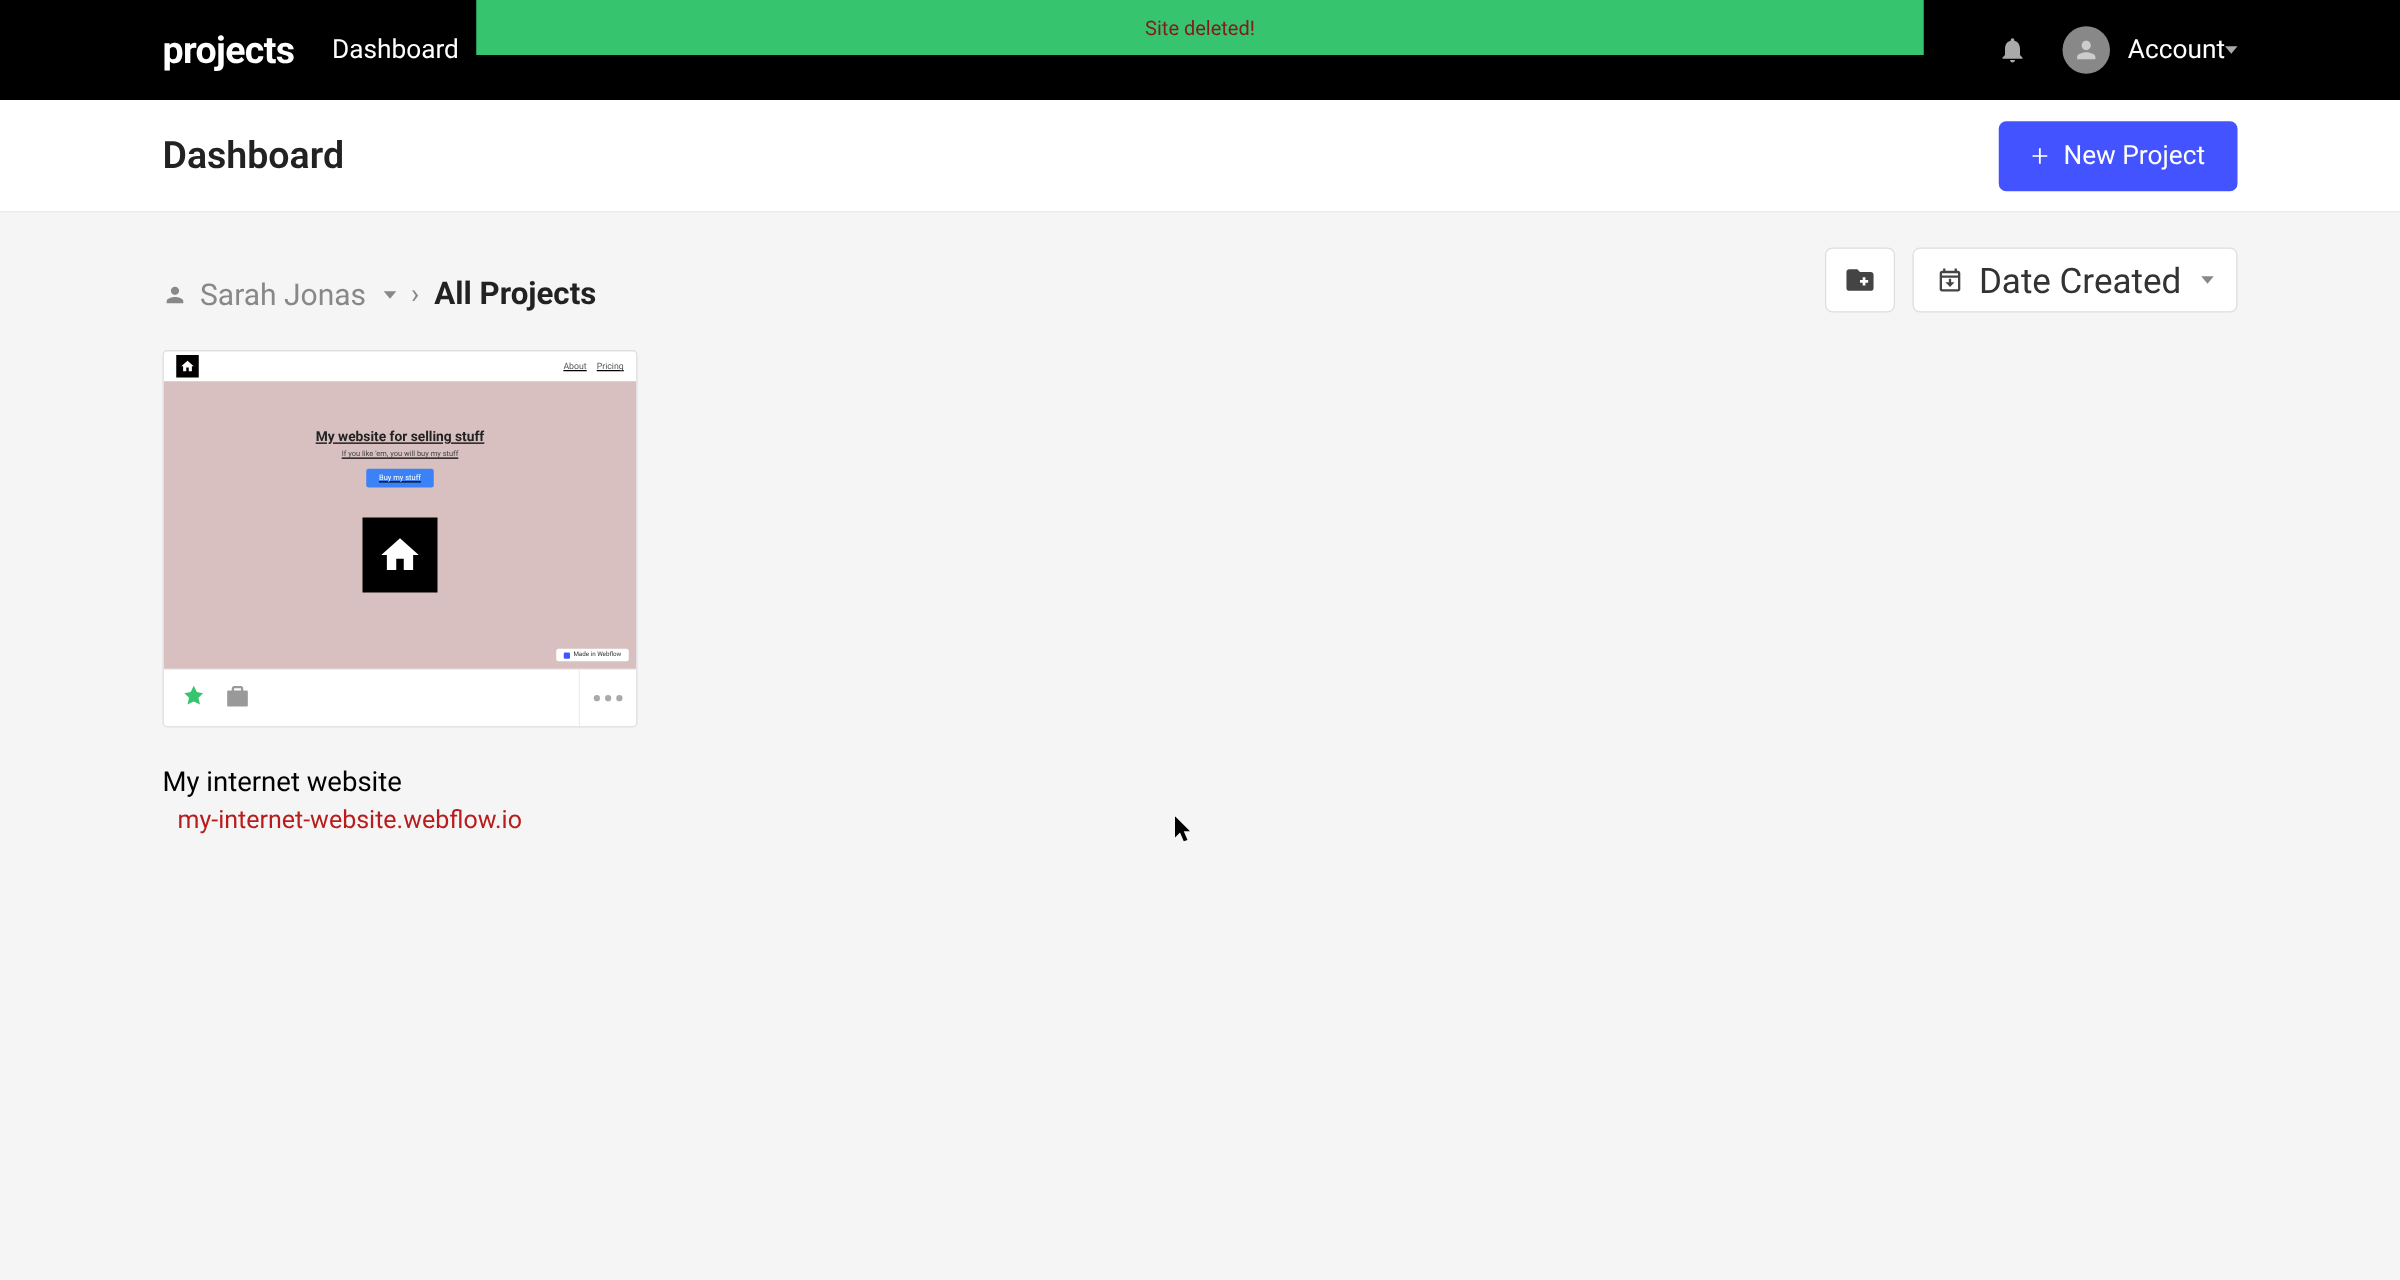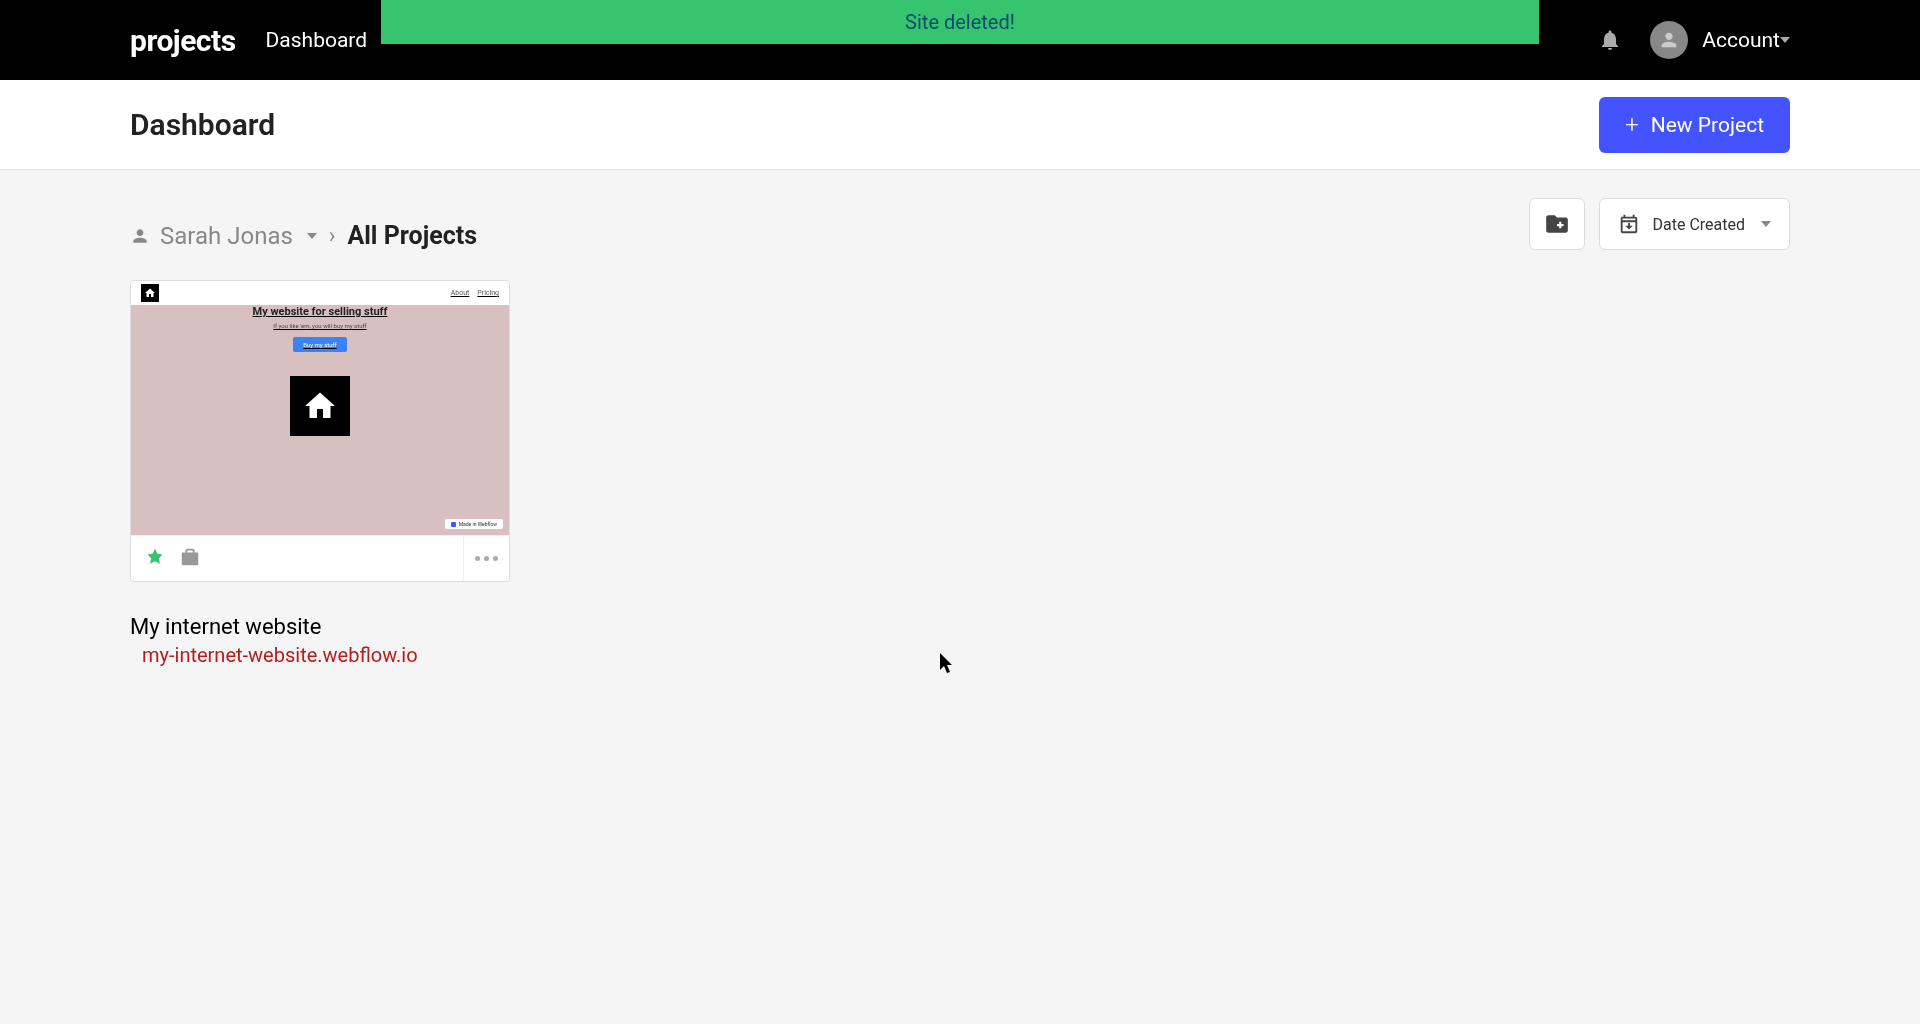--- a/index.html
+++ b/index.html
@@ -92,22 +92,22 @@
       position: absolute;
       top: 0;
       left: 50%;
       transform: translateX(-50%);
       width: 1158px;
       height: 44px;
       background: #36c46f;
       display: flex;
       align-items: center;
       justify-content: center;
-      color: #0c4a6e;
-      font-size: 20px;
+      color: #7f1d1d;
+      font-size: 16px;
       z-index: 100;
     }
     
     
     .dashboard-header {
       background: #fff;
       height: 90px;
       border-bottom: 1px solid #e5e5e5;
       display: flex;
       align-items: center;
@@ -254,21 +254,21 @@
       gap: 12px;
     }
     
     .sort-btn svg.cal {
       width: 22px;
       height: 22px;
       fill: #444;
     }
     
     .sort-label {
-      font-size: 16px;
+      font-size: 28px;
       color: #333;
     }
     
     
     .project-grid {
       padding: 30px 130px;
       display: flex;
       flex-wrap: wrap;
       gap: 36px;
     }
@@ -321,20 +321,21 @@
       fill: #fff;
     }
     
     .thumb-nav-links {
       margin-left: auto;
       display: flex;
       gap: 8px;
     }
     
     .thumb-headline {
+      margin-top: 38px;
       font-size: 11px;
       font-weight: 700;
       color: #222;
     }
     
     .thumb-sub {
       font-size: 6px;
       color: #444;
       margin-top: 4px;
     }

